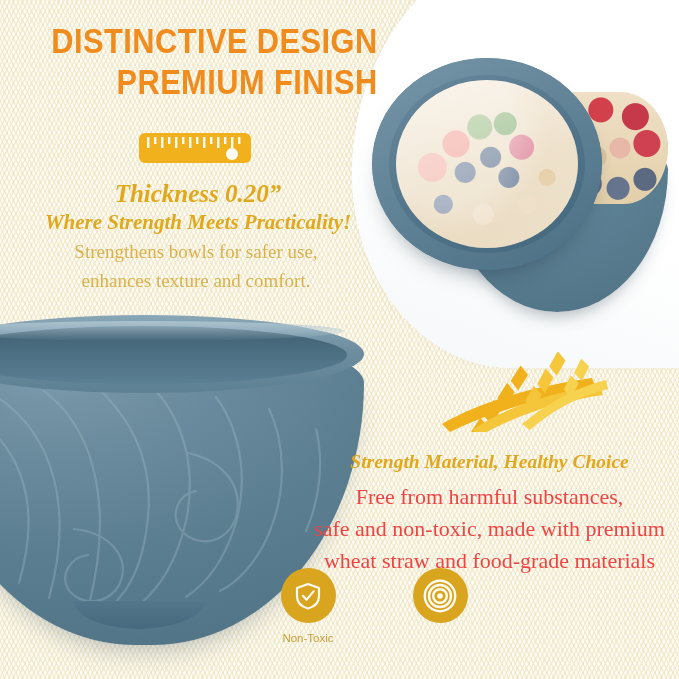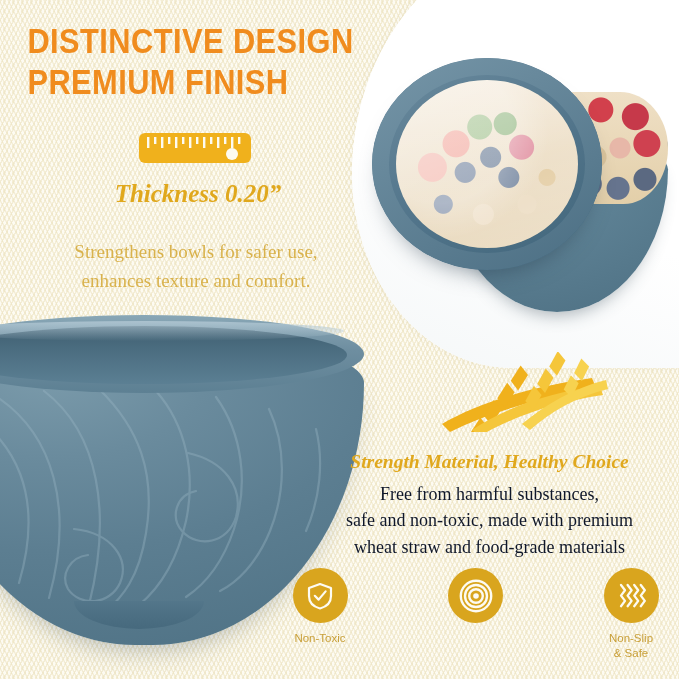--- a/index.html
+++ b/index.html
@@ -41,22 +41,22 @@
   }
   #photo-backdrop:after{
     content:""; position:absolute;
     left:0; top:0; width:100%; height:100%;
     background:linear-gradient(200deg,#ffffff 60%,#f4f7f8 100%);
     border-radius:inherit;
   }
 
   
   #headline-block{
-    position:absolute; left:4px; top:22px; width:390px;
-    text-align:left;
+    position:absolute; left:11px; top:22px; width:390px;
+    text-align:right;
   }
   .headline{
     font-family:"Liberation Sans", sans-serif;
     font-weight:bold;
     color:#f08c1e;
     letter-spacing:.5px;
     line-height:1.06;
     transform:scaleX(.88);
     transform-origin:center;
     white-space:nowrap;
@@ -238,29 +238,29 @@
     position:absolute; left:438px; top:352px; width:170px; height:80px;
   }
   #natural-block{
     position:absolute; left:300px; top:450px; width:379px;
     text-align:center;
   }
   #natural-title{ font-size:19.5px; }
   #natural-body{
     margin-top:7px;
     font-family:"Liberation Serif", serif;
-    color:#0f172a;
-    font-size:18px;
+    color:#ef4444;
+    font-size:22px;
     line-height:1.45;
   }
 
   
   #features{
-    position:absolute; left:272px; top:568px; width:407px;
-    display:flex; justify-content:space-between; align-items:flex-start;gap:36px;
+    position:absolute; left:260px; top:568px; width:407px;
+    display:flex; align-items:flex-start;gap:36px;
   }
   .feature{
     width:96px; display:flex; flex-direction:column; align-items:center;
   }
   .feature .circle{
     width:55px; height:55px; border-radius:50%;
     background:#d9a51e;
     display:flex; align-items:center; justify-content:center;
   }
   .feature .label{
@@ -321,20 +321,21 @@
       <rect x="85" y="4" width="2.4" height="7"></rect>
       <rect x="92" y="4" width="2.4" height="11"></rect>
       <rect x="99" y="4" width="2.4" height="7"></rect>
     </g>
     <circle cx="93" cy="21" r="6" fill="#fdfbf2"></circle>
   </svg>
 </div>
 
 <div id="thickness-block">
   <div class="gold-italic" id="thickness-line-1">Thickness 0.20”</div>
+  <div class="gold-italic" id="thickness-line-2">Where Strength Meets Practicality!</div>
 </div>
 <div id="strength-body" style="white-space:pre-line;">Strengthens bowls for safer use,
 enhances texture and comfort.</div>
 
 <div id="bowl-large">
   <div class="body"></div>
   <div class="grain">
     <svg width="440" height="312" viewBox="0 0 440 312">
       <g fill="none" stroke="#9ab6c4" stroke-width="2.2" stroke-linecap="round">
         <path d="M30 70 C 95 105, 120 165, 95 250"></path>
@@ -411,28 +412,14 @@
         <g fill="none" stroke="#fdfbf2" stroke-width="2.4">
           <circle cx="17" cy="17" r="15.2"></circle>
           <circle cx="17" cy="17" r="11"></circle>
           <circle cx="17" cy="17" r="6.8"></circle>
         </g>
         <circle cx="17" cy="17" r="2.8" fill="#fdfbf2"></circle>
       </svg>
     </div>
   </div>
 
-  <div class="feature">
-    <div class="circle">
-      <svg width="30" height="28" viewBox="0 0 30 28">
-        <g fill="none" stroke="#fdfbf2" stroke-width="2.3" stroke-linecap="round" stroke-linejoin="round">
-          <path d="M5 3 L9 8.3 L5 13.6 L9 18.9 L5 24.2"></path>
-          <path d="M11.6 3 L15.6 8.3 L11.6 13.6 L15.6 18.9 L11.6 24.2"></path>
-          <path d="M18.2 3 L22.2 8.3 L18.2 13.6 L22.2 18.9 L18.2 24.2"></path>
-          <path d="M24.8 3 L28.8 8.3 L24.8 13.6 L28.8 18.9 L24.8 24.2"></path>
-        </g>
-      </svg>
-    </div>
-    <div class="label">Non-Slip
-&amp; Safe</div>
-  </div>
 
 </div>
 
 </body></html>

